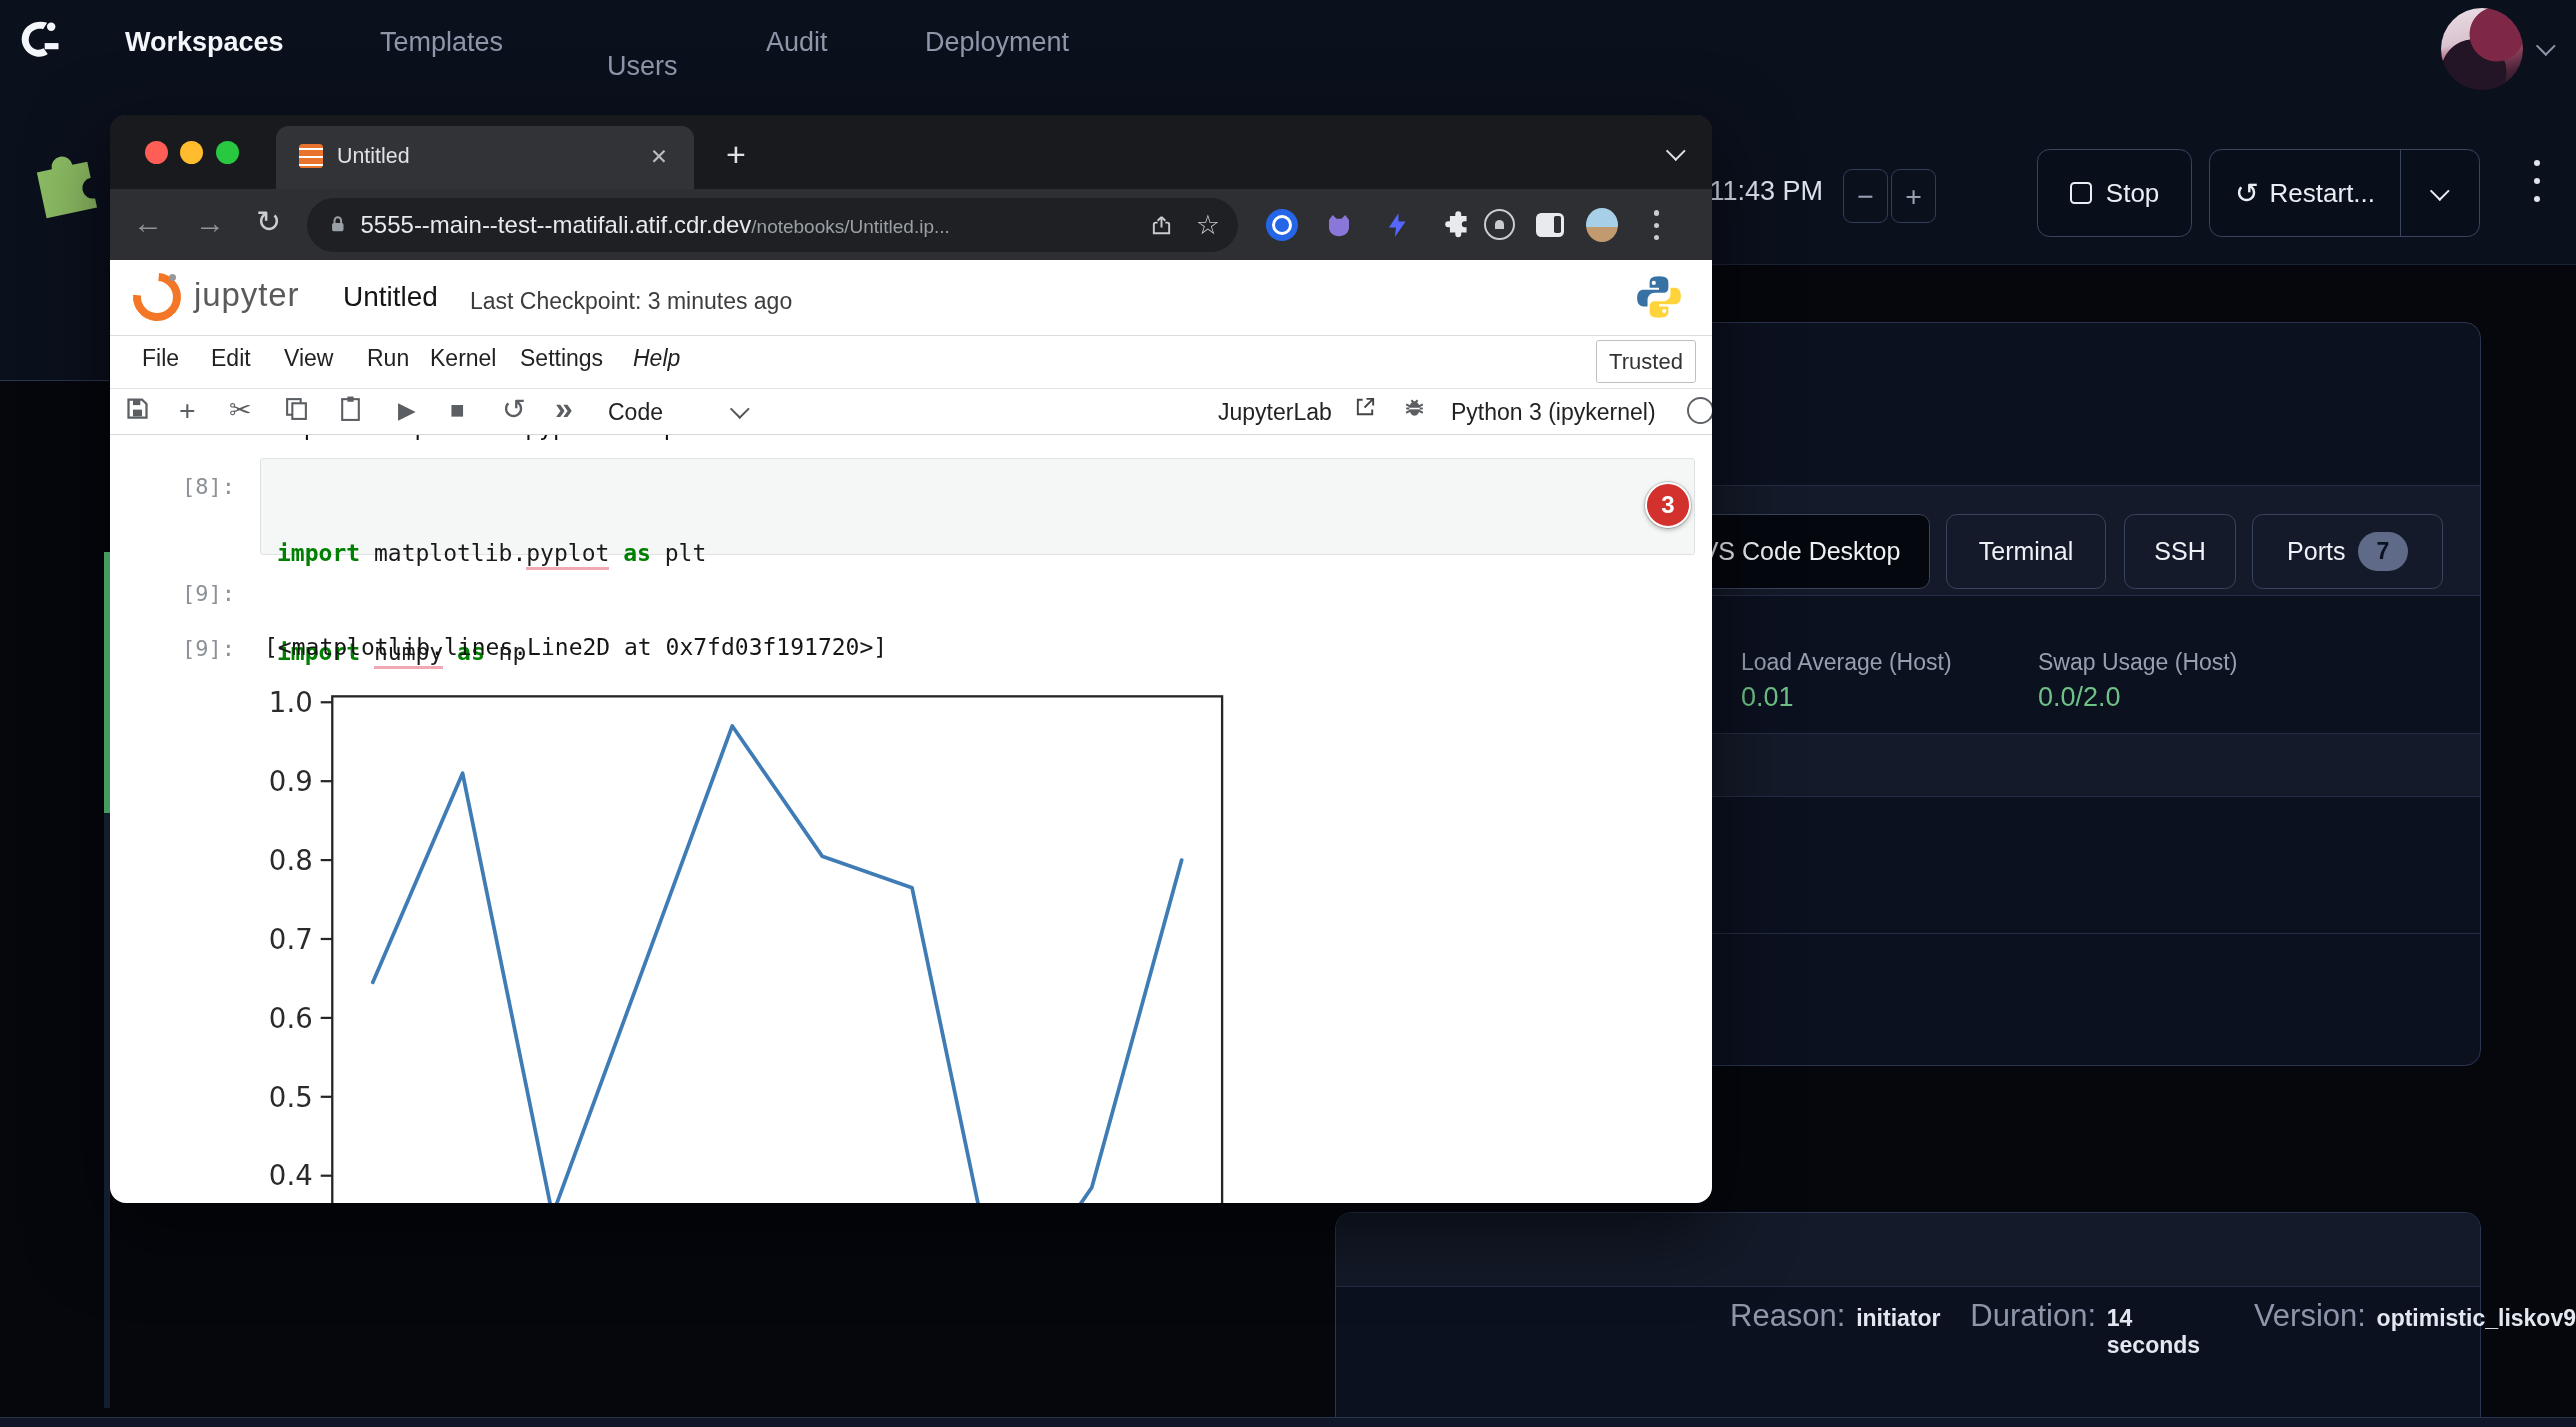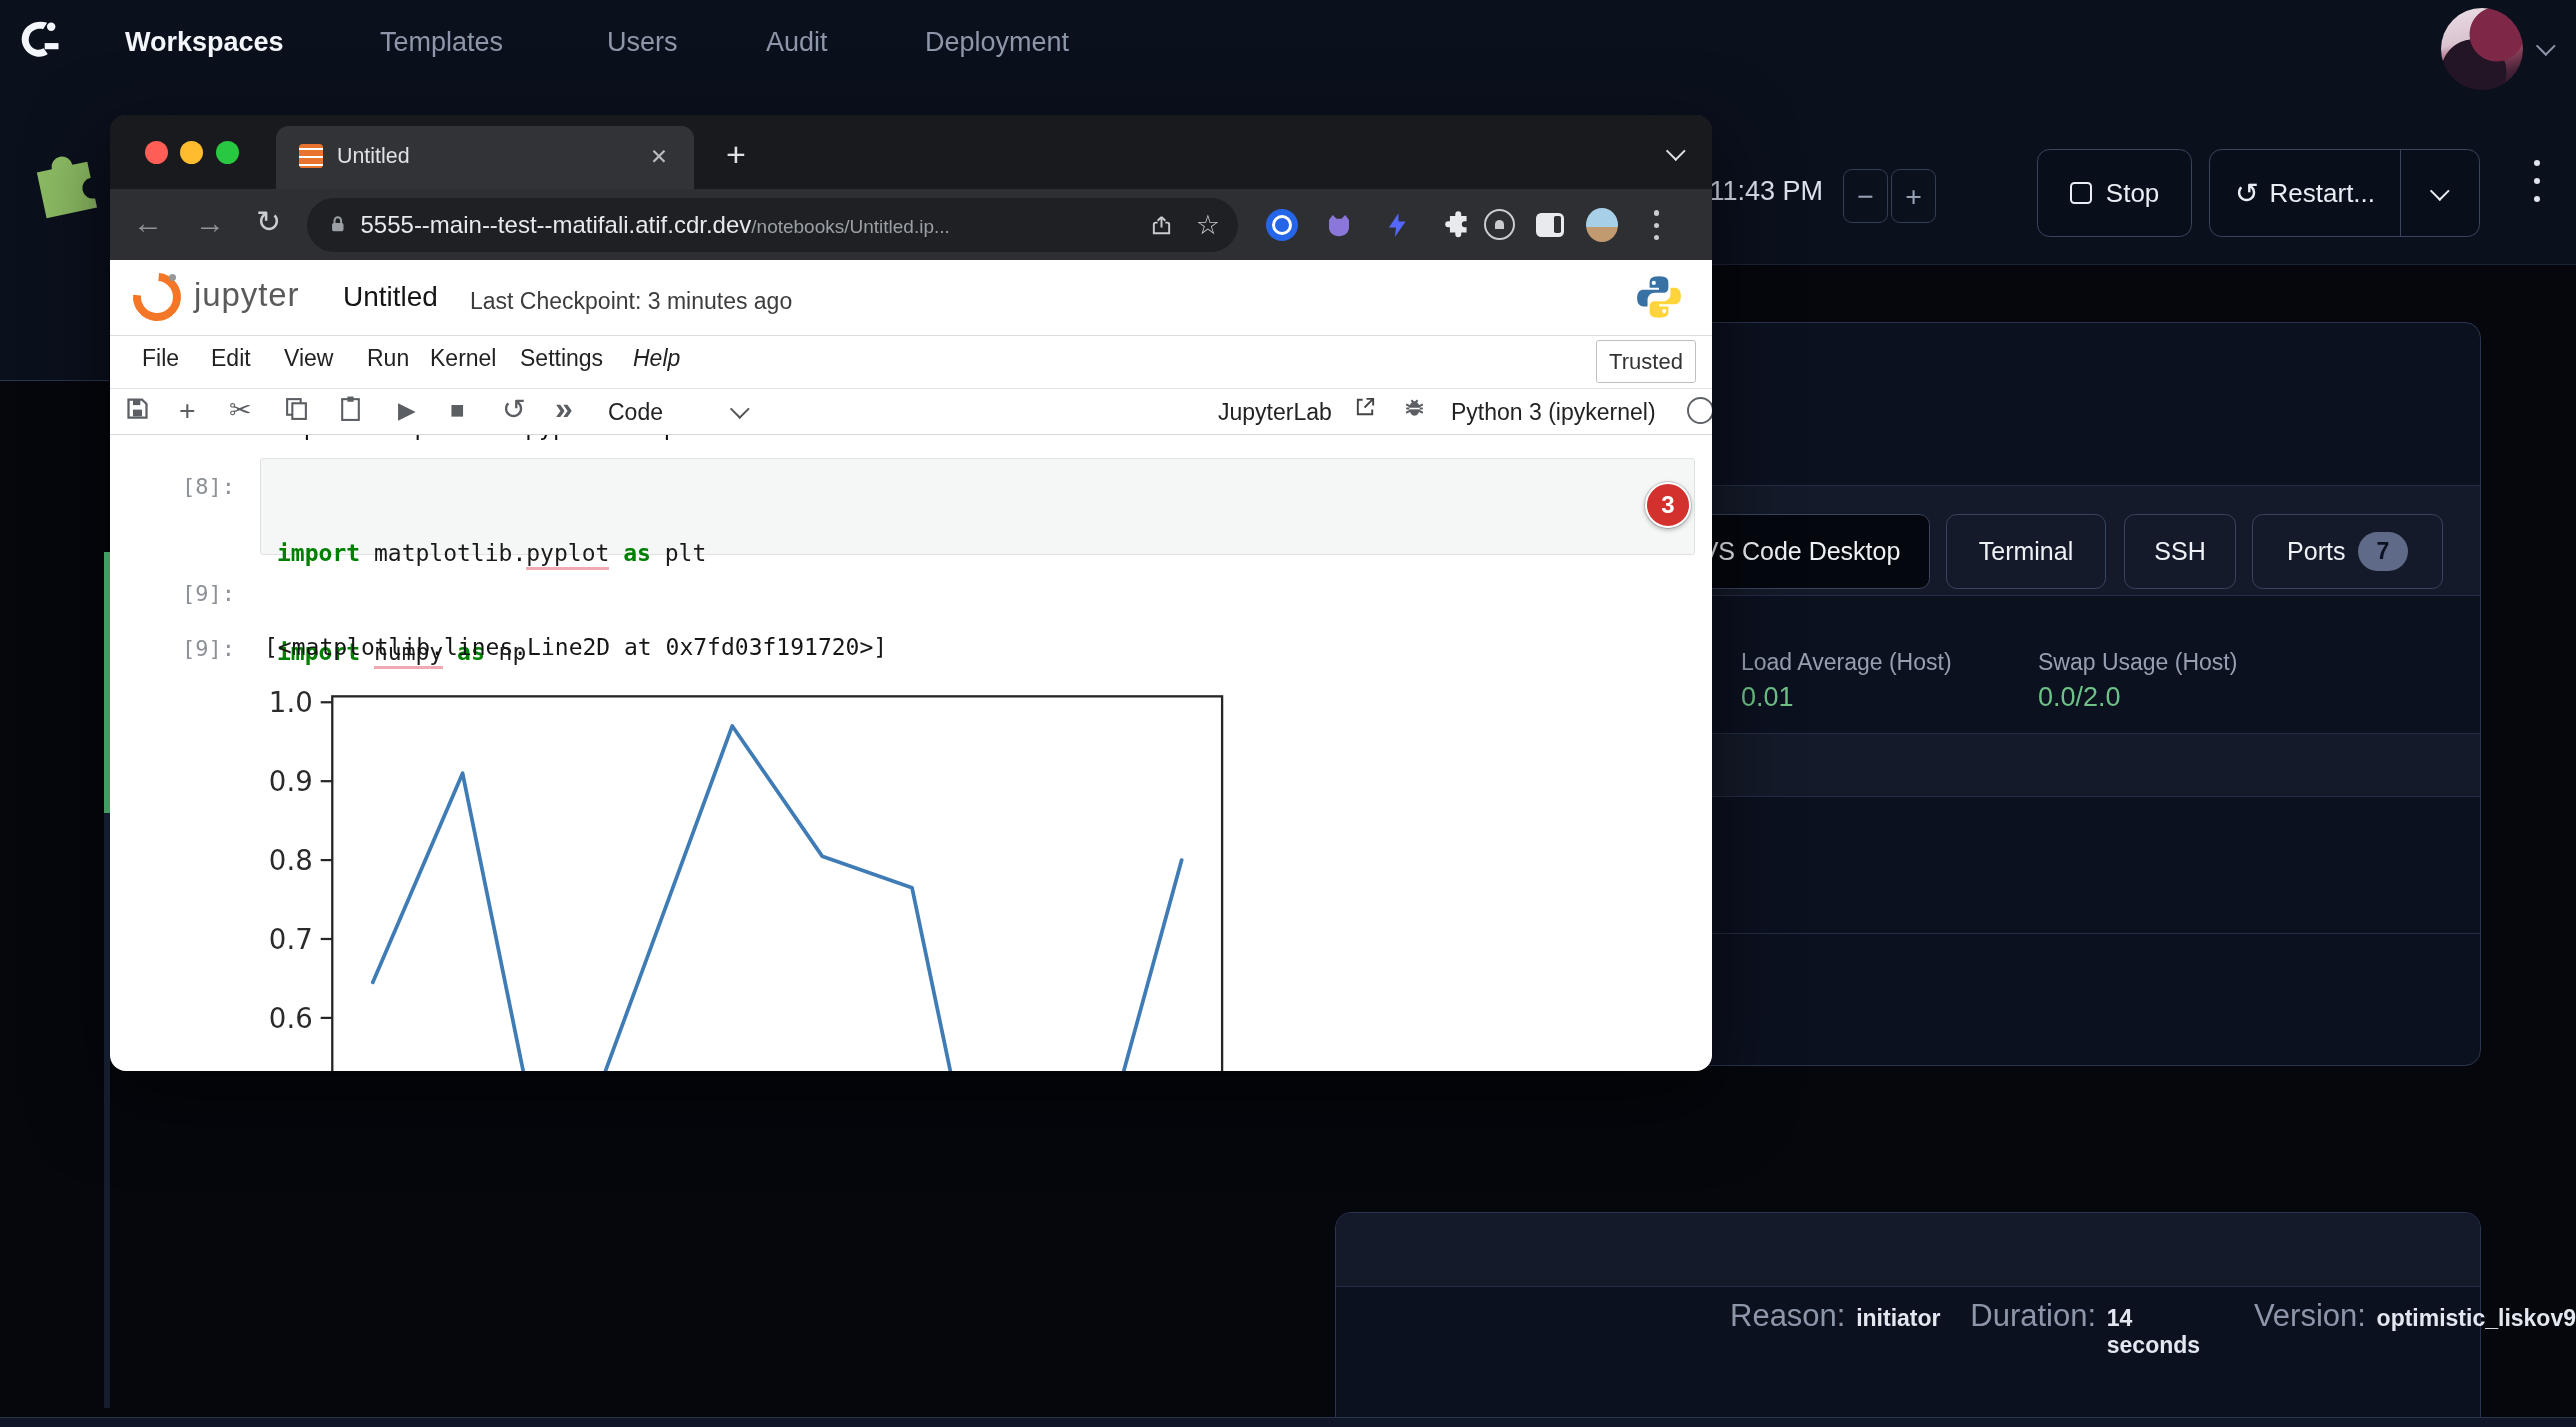--- a/index.html
+++ b/index.html
@@ -27,21 +27,21 @@
   .sect.alt{background:#141a29;}
   .sect.bline{border-top:0.9px solid #232d45;}
   .appbtn{top:514px;height:73px;border:1.3px solid #39445e;border-radius:10.7px;background:transparent;
           color:#eef2f7;font-size:25px;display:flex;align-items:center;justify-content:center;gap:12.5px;}
   .stat-label{font-size:23px;color:#96a0b0;}
   .stat-value{font-size:27px;color:#6fc287;}
   .kv-label{color:#8d97a9;font-size:31px;}
   .kv-value{color:#e3e8f0;font-size:23px;font-weight:700;}
   .dot{width:6.2px;height:6.2px;border-radius:50%;background:#dfe4ee;}
   
-  .browser{left:110px;top:115px;width:1602px;height:956px;border-radius:16px;overflow:hidden;
+  .browser{left:110px;top:115px;width:1602px;height:1088px;border-radius:16px;overflow:hidden;
            background:#2e2f33;box-shadow:0 27px 80px rgba(0,0,0,.6);}
   .tabstrip{left:0;top:0;width:100%;height:74px;background:#191a1d;}
   .light{width:23px;height:23px;border-radius:50%;top:26px;}
   .btab{left:166px;top:10.7px;width:418px;height:63px;background:#323337;border-radius:12.5px 12.5px 0 0;}
   .favicon{left:23px;top:18.7px;width:24px;height:24px;border-radius:3.6px;background:
      repeating-linear-gradient(180deg,#e8732c 0 4.5px,#ffffff 4.5px 6.2px,#e8732c 6.2px 8px);}
   .chrometool{left:0;top:74px;width:100%;height:71px;background:#2e2f33;}
   .navglyph{font-size:30px;color:#909499;top:17px;}
   .pill{left:197px;top:9px;width:931px;height:54px;background:#1f2023;border-radius:28px;
         display:flex;align-items:center;padding:0 18px 0 21.4px;box-sizing:border-box;gap:12.5px;}
@@ -85,21 +85,21 @@
 
   <div class="abs" style="left:12.5px;top:12.5px;width:52px;height:52px;">
     <svg width="52" height="52" viewBox="0 0 32 32">
       <path fill="#f3f6fa" d="M21 6c-6.5-2-13 1-15 6.5-1.8 5 .3 10.5 5 13 3.8 2 7.6 1.8 10.4-.2l-2.6-3.6c-1.9 1.2-4.6 1.2-6.5-.2-2.6-1.8-3.2-5.3-2-8 1.3-2.9 4.7-4.4 8.2-3.5z"></path>
       <circle cx="23.5" cy="8.5" r="2.6" fill="#f3f6fa"></circle>
       <path fill="#f3f6fa" d="M19.5 18.5h8.5v3.8h-8.5z"></path>
     </svg>
   </div>
   <span class="abs navitem active" style="left:125px;">Workspaces</span>
   <span class="abs navitem" style="left:380px;">Templates</span>
-  <span class="abs navitem" style="left:607px;">Users</span>
+  <span class="abs navitem" style="left:607px;margin-top:24px;">Users</span>
   <span class="abs navitem" style="left:766px;">Audit</span>
   <span class="abs navitem" style="left:925px;">Deployment</span>
   <div class="abs avatar-big"></div>
   <span class="abs chev" style="left:2539px;top:39px;color:#8d97a9;"></span>
 
   <div class="abs" style="left:27px;top:141px;width:75px;height:75px;transform:rotate(-12deg);">
     <svg width="75" height="75" viewBox="0 0 64 64">
       <path fill="#8cbb63" d="M10 22h13a9 9 0 1 1 18 0h13v14a9 9 0 1 0 0 18v-1 9H10z"></path>
     </svg>
   </div>

